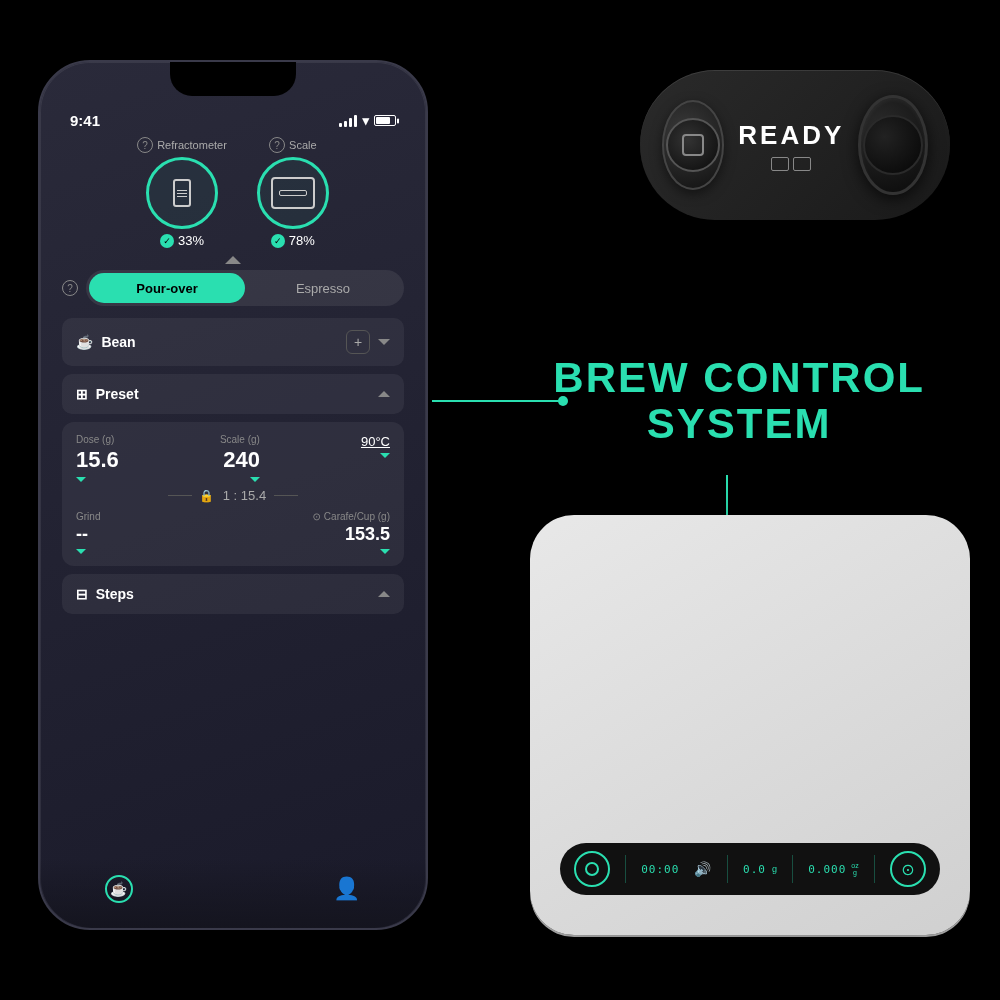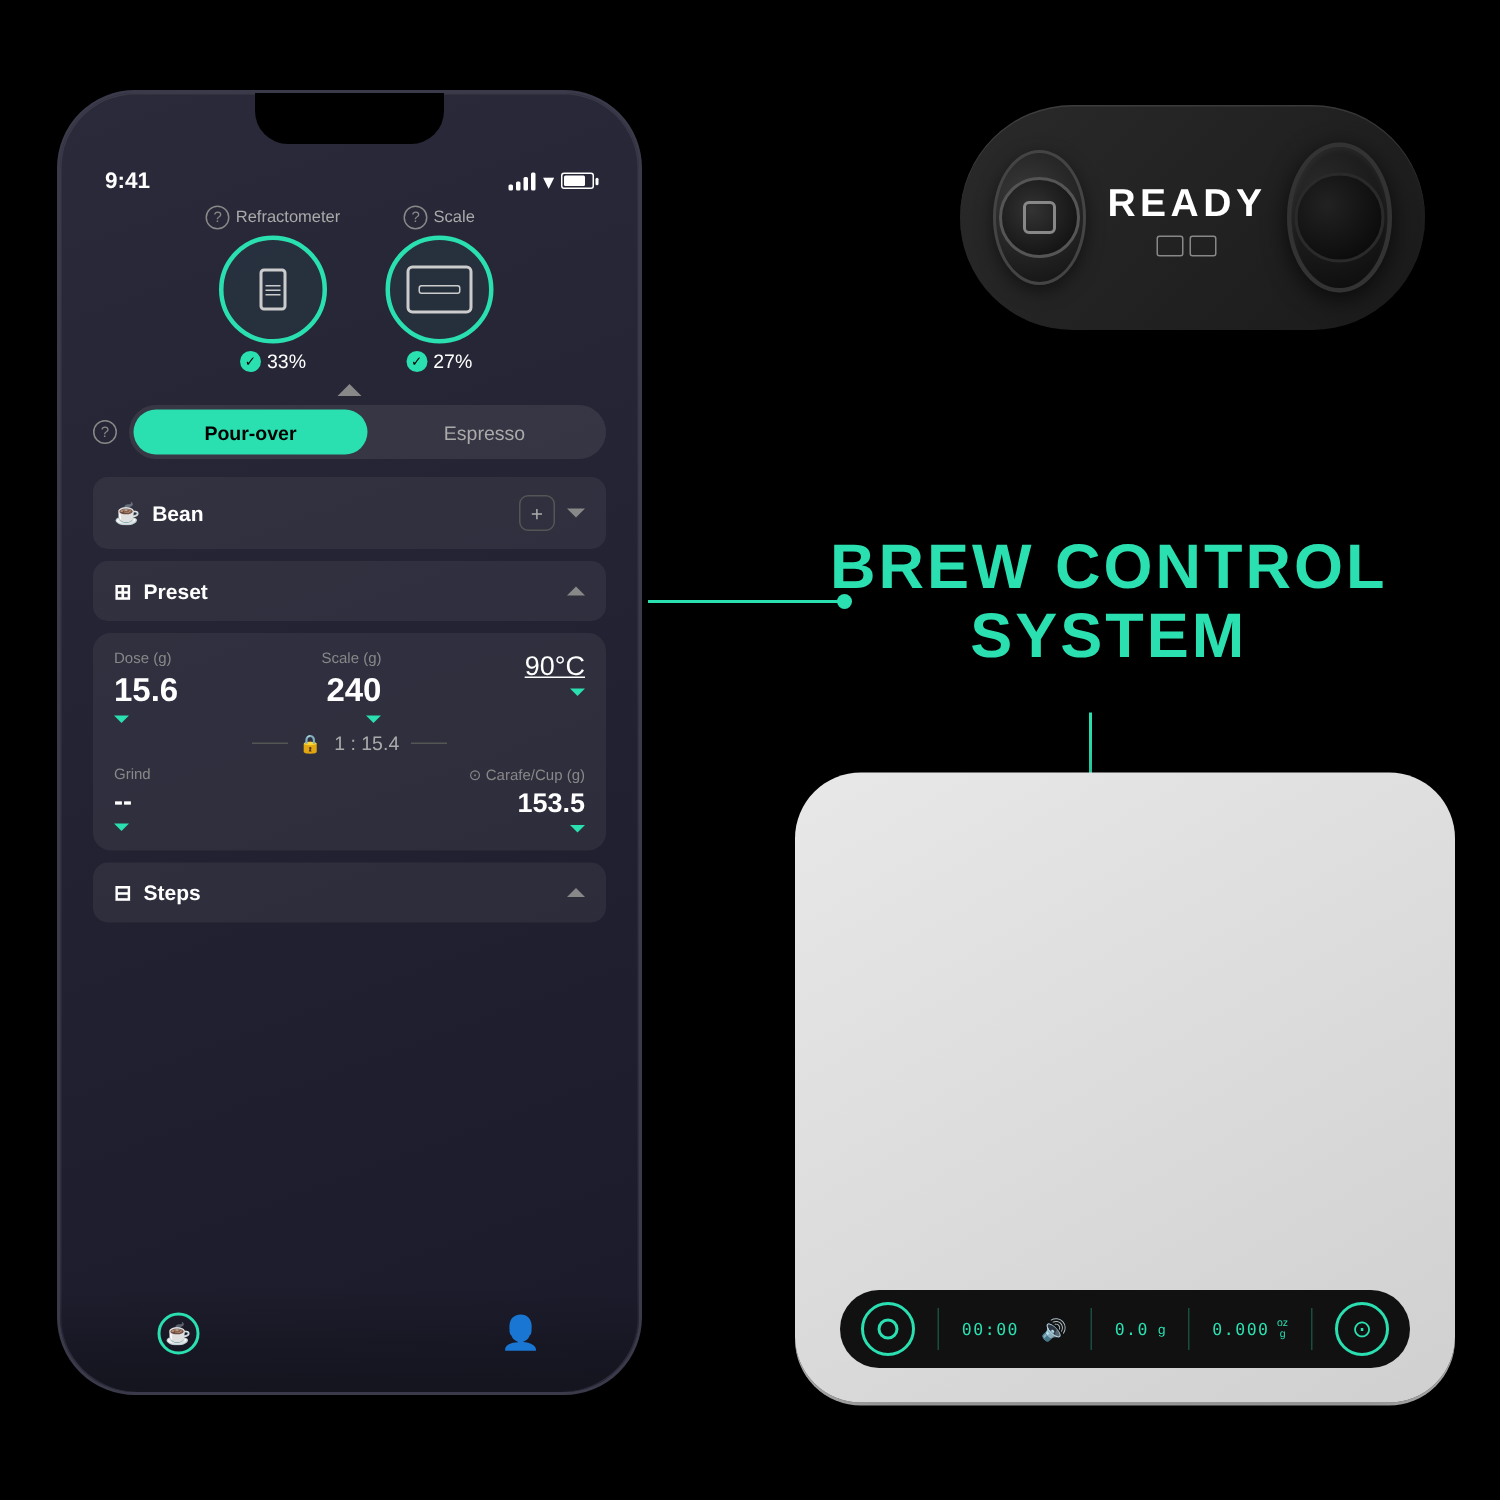--- a/index.html
+++ b/index.html
@@ -256,21 +256,21 @@
     }
     .preset-row {
       display: flex; align-items: flex-start; justify-content: space-between;
       margin-bottom: 4px;
     }
     .preset-col { display: flex; flex-direction: column; align-items: flex-start; gap: 2px; }
     .preset-col.right { align-items: flex-end; }
     .preset-col.center-col { align-items: center; flex: 1; }
     .field-label { font-size: 10px; color: #888; }
     .field-value { font-size: 22px; font-weight: 600; color: #fff; }
-    .temp-value { font-size: 18px; color: #fff; text-decoration: underline; }
+    .temp-value { font-size: 13px; color: #fff; text-decoration: underline; }
     .mini-chevron {
       width: 0; height: 0;
       border-left: 5px solid transparent;
       border-right: 5px solid transparent;
       border-top: 5px solid #2adfb0;
       margin-top: 2px;
     }
     .ratio-row {
       display: flex; align-items: center; justify-content: center;
       gap: 8px; margin: 6px 0;
@@ -450,21 +450,21 @@
       position: absolute;
       bottom: 65px;
       right: 30px;
       width: 440px;
       height: 420px;
       background: linear-gradient(150deg, #e8e8e8 0%, #d0d0d0 100%);
       border-radius: 44px;
       box-shadow: 0 12px 48px rgba(0,0,0,0.4), 0 2px 0 rgba(255,255,255,0.8);
       display: flex; flex-direction: column;
       align-items: center; justify-content: flex-end;
-      padding-bottom: 23px;
+      padding-bottom: 40px;
       margin-top: 32px;
     }
     .scale-display-bar {
       width: 380px;
       height: 52px;
       background: #111;
       border-radius: 26px;
       display: flex; align-items: center; justify-content: space-between;
       padding: 0 14px;
       gap: 6px;
@@ -561,21 +561,21 @@
               <div class="help-icon">?</div>
               <span>Scale</span>
             </div>
             <div class="sensor-circle">
               <div class="scale-icon">
                 <div class="scale-inner"></div>
               </div>
             </div>
             <div class="sensor-pct">
               <div class="check-circle">✓</div>
-              <span>27%</span>
+              <span>78%</span>
             </div>
           </div>
         </div>
 
         <div class="collapse-row">
           <div class="chevron-up"></div>
         </div>
 
         <div class="brew-toggle-row">
           <div class="help-icon">?</div>

